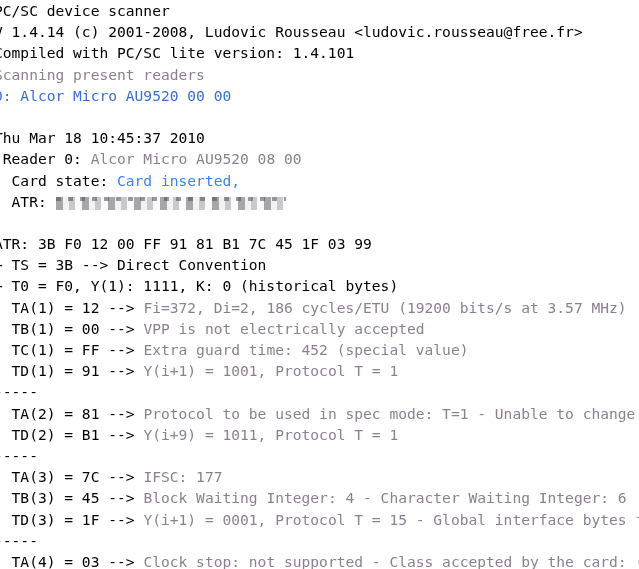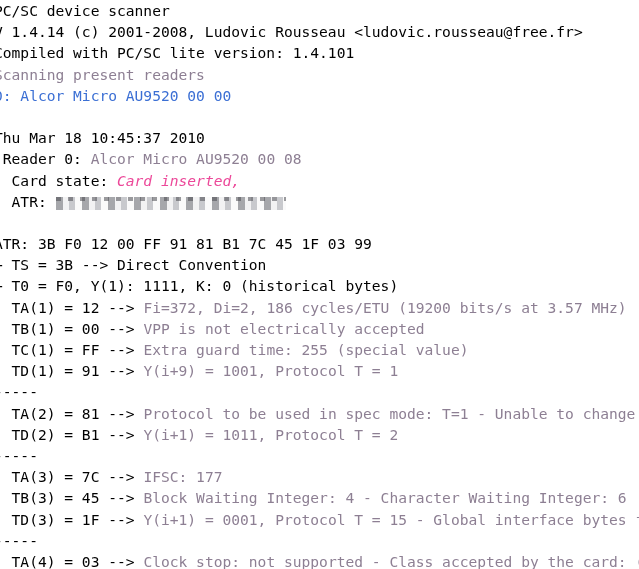--- a/index.html
+++ b/index.html
@@ -31,21 +31,21 @@
     letter-spacing: 0px;
     white-space: pre;
     margin-left: -6px;   
     color: #000000;
     overflow: hidden;
   }
   
   .c-default { color: #000000; }
   .c-magenta { color: #8d7f93; }
   .c-blue    { color: #3b6fd4; }
-  .c-red     { color: #ec4899; font-style: italic; }
+  .c-red     { color: #3b82f6; }
 
   
   .redacted {
     display: inline-block;
     vertical-align: -3px;
     height: 13px;
     position: relative;
     overflow: hidden;
     background:
       repeating-linear-gradient(90deg,
@@ -78,33 +78,33 @@
 <body>
 
 <div id="terminal">
     <div class="line"><span class="c-default">PC/SC device scanner</span></div>
     <div class="line"><span class="c-default">V 1.4.14 (c) 2001-2008, Ludovic Rousseau &lt;ludovic.rousseau@free.fr&gt;</span></div>
     <div class="line"><span class="c-default">Compiled with PC/SC lite version: 1.4.101</span></div>
     <div class="line"><span class="c-magenta">Scanning present readers</span></div>
     <div class="line"><span class="c-blue">0: Alcor Micro AU9520 00 00</span></div>
     <div class="line"><span class="c-default"></span></div>
     <div class="line"><span class="c-default">Thu Mar 18 10:45:37 2010</span></div>
-    <div class="line"><span class="c-default"> Reader 0: </span><span class="c-magenta">Alcor Micro AU9520 00 08</span></div>
+    <div class="line"><span class="c-default"> Reader 0: </span><span class="c-magenta">Alcor Micro AU9520 08 00</span></div>
     <div class="line"><span class="c-default">  Card state: </span><span class="c-red">Card inserted,</span></div>
     <div class="line"><span class="c-default">  ATR: </span><span class="redacted r-atr"></span></div>
     <div class="line"><span class="c-default"></span></div>
     <div class="line"><span class="c-default">ATR: 3B F0 12 00 FF 91 81 B1 7C 45 1F 03 99</span></div>
     <div class="line"><span class="c-default">+ TS = 3B --&gt; Direct Convention</span></div>
     <div class="line"><span class="c-default">+ T0 = F0, Y(1): 1111, K: 0 (historical bytes)</span></div>
     <div class="line"><span class="c-default">  TA(1) = 12 --&gt; </span><span class="c-magenta">Fi=372, Di=2, 186 cycles/ETU (19200 bits/s at 3.57 MHz)</span></div>
     <div class="line"><span class="c-default">  TB(1) = 00 --&gt; </span><span class="c-magenta">VPP is not electrically accepted</span></div>
-    <div class="line"><span class="c-default">  TC(1) = FF --&gt; </span><span class="c-magenta">Extra guard time: 255 (special value)</span></div>
-    <div class="line"><span class="c-default">  TD(1) = 91 --&gt; </span><span class="c-magenta">Y(i+9) = 1001, Protocol T = 1</span></div>
+    <div class="line"><span class="c-default">  TC(1) = FF --&gt; </span><span class="c-magenta">Extra guard time: 452 (special value)</span></div>
+    <div class="line"><span class="c-default">  TD(1) = 91 --&gt; </span><span class="c-magenta">Y(i+1) = 1001, Protocol T = 1</span></div>
     <div class="line"><span class="c-default sep">-----</span></div>
     <div class="line"><span class="c-default">  TA(2) = 81 --&gt; </span><span class="c-magenta">Protocol to be used in spec mode: T=1 - Unable to change - defi</span></div>
-    <div class="line"><span class="c-default">  TD(2) = B1 --&gt; </span><span class="c-magenta">Y(i+1) = 1011, Protocol T = 2</span></div>
+    <div class="line"><span class="c-default">  TD(2) = B1 --&gt; </span><span class="c-magenta">Y(i+9) = 1011, Protocol T = 1</span></div>
     <div class="line"><span class="c-default sep">-----</span></div>
     <div class="line"><span class="c-default">  TA(3) = 7C --&gt; </span><span class="c-magenta">IFSC: 177</span></div>
     <div class="line"><span class="c-default">  TB(3) = 45 --&gt; </span><span class="c-magenta">Block Waiting Integer: 4 - Character Waiting Integer: 6</span></div>
     <div class="line"><span class="c-default">  TD(3) = 1F --&gt; </span><span class="c-magenta">Y(i+1) = 0001, Protocol T = 15 - Global interface bytes followi</span></div>
     <div class="line"><span class="c-default sep">-----</span></div>
     <div class="line"><span class="c-default">  TA(4) = 03 --&gt; </span><span class="c-magenta">Clock stop: not supported - Class accepted by the card: (3G) A</span></div>
   </div>
 
 </body></html>

